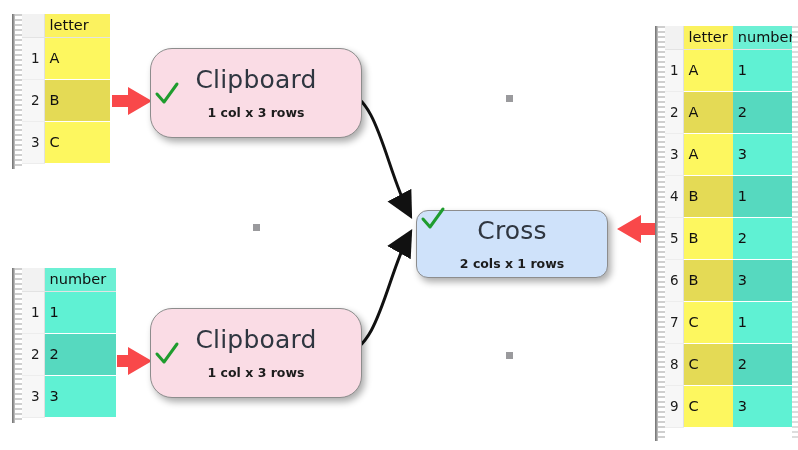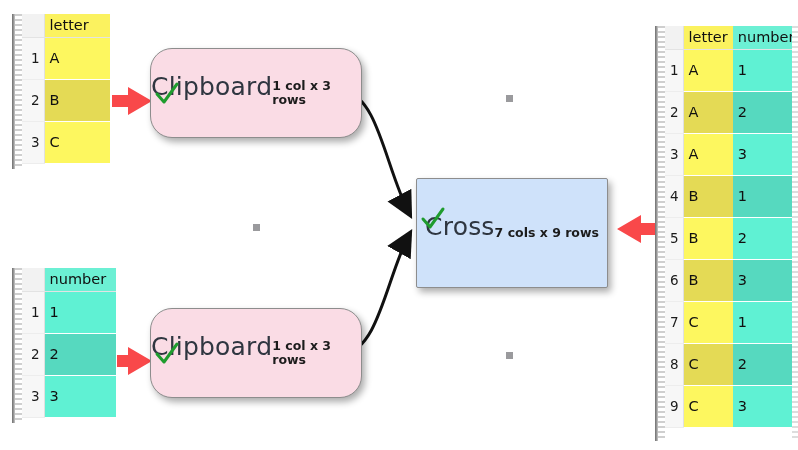--- a/index.html
+++ b/index.html
@@ -22,21 +22,21 @@
 
   
   #connectors{position:absolute;left:0;top:0;width:798px;height:450px;pointer-events:none;}
 
   
   .node{
     position:absolute;
     box-sizing:border-box;
     border:1px solid #8d8d8d;
     box-shadow:3px 4px 7px rgba(0,0,0,0.33);
-    display:flex;flex-direction:row;align-items:center;justify-content:center;
+    display:flex;flex-direction:column;align-items:center;justify-content:center;
   }
   .node .title{
     color:#2f3640;
     font-size:25px;
     line-height:28px;
     font-weight:400;
     letter-spacing:0.2px;
     margin-bottom:12px;
   }
   .node .sub{
@@ -44,23 +44,24 @@
     font-size:12.5px;
     line-height:14px;
     font-weight:bold;
   }
   .node-clipboard{
     width:212px;height:90px;
     background:#fadce5;
     border-radius:22px;
   }
   .node-cross{
-    width:192px;height:110px;
+    width:192px;height:68px;
     background:#cfe2fa;
-    border-radius:2px;
+    border-radius:12px;
+    margin-top:32px;
   }
   #node-clip-top{left:150px;top:48px;}
   #node-clip-bottom{left:150px;top:308px;}
   #node-cross{left:416px;top:178px;}
 
   .check{
     position:absolute;
     width:26px;height:26px;
     pointer-events:none;
   }
@@ -177,21 +178,21 @@
   <div class="node node-clipboard" id="node-clip-bottom">
     <div class="title">Clipboard</div>
     <div class="sub">1 col x 3 rows</div>
   </div>
   <svg class="check" id="check-bottom" viewBox="0 0 26 26">
     <path d="M3,13 L10,21 L23,3" stroke="#1f9c2e" stroke-width="3" fill="none" stroke-linecap="round" stroke-linejoin="round"></path>
   </svg>
 
   <div class="node node-cross" id="node-cross">
     <div class="title">Cross</div>
-    <div class="sub">7 cols x 9 rows</div>
+    <div class="sub">2 cols x 1 rows</div>
   </div>
   <svg class="check" id="check-cross" viewBox="0 0 26 26">
     <path d="M3,13 L10,21 L23,3" stroke="#1f9c2e" stroke-width="3" fill="none" stroke-linecap="round" stroke-linejoin="round"></path>
   </svg>
 
   <div class="sheet" id="sheet-top-left">
     <div class="winedge"></div>
     <div class="ruler"></div>
     <table class="grid" id="grid-top-left">
         <colgroup>

